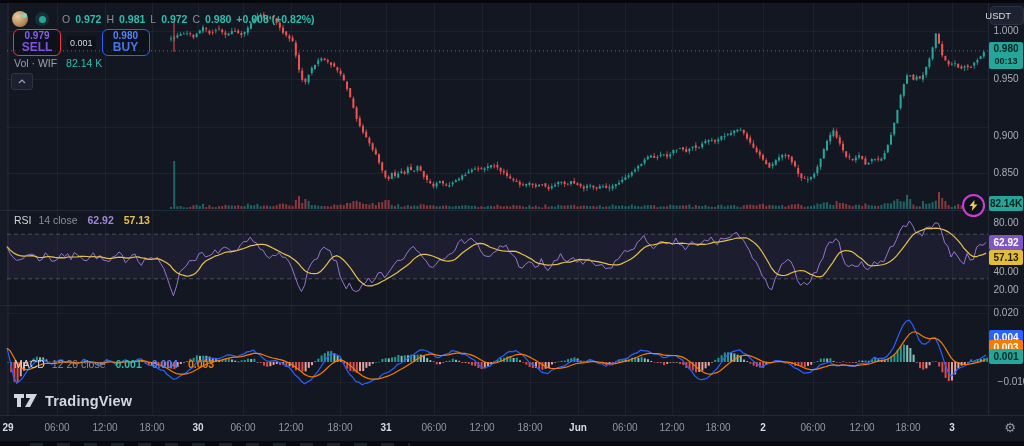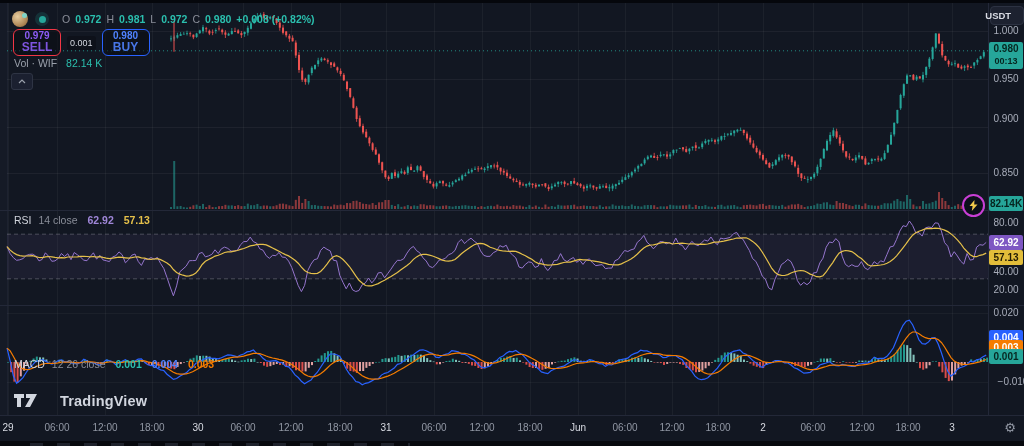--- a/index.html
+++ b/index.html
@@ -32,34 +32,34 @@
   .collapse-btn{position:absolute;left:11px;top:73px;width:20px;height:15px;border:1px solid #2e3444;border-radius:3px;background:#1b2030;display:flex;align-items:center;justify-content:center;z-index:5;cursor:pointer;}
   .legend{position:absolute;left:14px;font-size:10.5px;color:#d1d4dc;z-index:5;white-space:nowrap;}
   .legend .dim{color:#8a8e99;margin-left:4px;}
   .legend b{margin-left:7px;font-weight:bold;}
   
   .price-axis{position:absolute;left:988px;top:0;width:36px;height:415px;z-index:6;}
   .tick{position:absolute;left:0;width:36px;text-align:center;font-size:10px;color:#a8adba;height:14px;line-height:14px;}
   .badge{position:absolute;left:1px;width:34px;text-align:center;font-size:10px;font-weight:bold;height:15px;line-height:15px;border-radius:2px;}
   .badge.lp{height:26px;line-height:12px;padding-top:1px;background:#26a69a;color:#06251f;}
   .badge.lp .cd{font-size:9px;font-weight:bold;}
-  .usdt-btn{position:absolute;left:2px;top:6px;width:32px;height:17px;background:#1d2230;border:1px solid #2c3242;border-radius:4px;color:#d8dbe3;font-size:9.5px;font-weight:bold;display:flex;align-items:center;justify-content:center;gap:14px;cursor:pointer;}
+  .usdt-btn{position:absolute;left:2px;top:6px;width:32px;height:17px;background:#1d2230;border:1px solid #2c3242;border-radius:4px;color:#d8dbe3;font-size:9.5px;font-weight:normal;display:flex;align-items:center;justify-content:center;gap:14px;cursor:pointer;}
   .usdt-btn .car{font-size:7px;color:#8a8e99;}
   
   .bolt{position:absolute;left:962px;top:194px;width:19px;height:19px;border-radius:50%;border:2px solid #c93fd6;background:#0c101b;display:flex;align-items:center;justify-content:center;z-index:7;cursor:pointer;}
   
   .time-axis{position:absolute;left:0;top:415px;width:1024px;height:25px;border-top:1px solid #232838;background:#121722;z-index:4;}
   .tlabel{position:absolute;top:6px;transform:translateX(-50%);font-size:10px;color:#9298a5;}
-  .tlabel.major{color:#d8dbe3;font-weight:normal;}
+  .tlabel.major{color:#d8dbe3;font-weight:bold;}
   .gear{position:absolute;right:8px;top:4px;font-size:13px;color:#9298a5;cursor:pointer;}
   .bottom-strip{position:absolute;left:0;top:440px;width:1024px;height:6px;background:#07090e;border-top:1px solid #1c2130;}
   .bottom-frag{position:absolute;left:30px;top:443px;width:380px;height:3px;opacity:.45;
      background:repeating-linear-gradient(90deg,#3a4050 0 13px,transparent 13px 27px);}
   
-  .tv-logo{position:absolute;left:13px;top:392px;display:flex;align-items:center;gap:22px;z-index:5;}
+  .tv-logo{position:absolute;left:13px;top:392px;display:flex;align-items:center;gap:7px;z-index:5;}
   .tv-logo span{font-size:14.5px;font-weight:bold;color:#d2d6df;letter-spacing:.2px;}
   .shot-tip{position:absolute;left:836px;top:393px;width:122px;height:18px;background:#bcd8f0;border-radius:2px;
      color:#16324c;font-size:11px;display:flex;align-items:center;justify-content:center;z-index:8;}
 </style>
 </head>
 <body>
 
 <div class="app">
   <div class="left-strip"></div>
 
@@ -1239,21 +1239,21 @@
     <div class="usdt-btn">
       <span>USDT</span>
       <span class="car">▾</span>
     </div>
     <div class="badge lp" id="last-price-badge" style="top: 42px;">
       <div>0.980</div>
       <div class="cd">00:13</div>
     </div>
   <div class="tick" style="top: 24px;">1.000</div>
       <div class="tick" style="top: 72px;">0.950</div>
-      <div class="tick" style="top: 112px;">0.900</div>
+      <div class="tick" style="top: 129px;">0.900</div>
       <div class="tick" style="top: 166px;">0.850</div>
       <div class="tick" style="top: 216px;">80.00</div>
       <div class="tick" style="top: 265px;">40.00</div>
       <div class="tick" style="top: 283px;">20.00</div>
       <div class="tick" style="top: 306px;">0.020</div>
       <div class="tick" style="top: 375px; margin-left: 7px;">−0.010</div>
       <div class="badge" style="top: 235px; background: rgb(126, 87, 194); color: rgb(255, 255, 255);">62.92</div>
       <div class="badge" style="top: 250px; background: rgb(226, 189, 58); color: rgb(35, 28, 5);">57.13</div>
       <div class="badge" style="top: 330px; background: rgb(41, 98, 255); color: rgb(255, 255, 255);">0.004</div>
       <div class="badge" style="top: 340px; background: rgb(245, 124, 0); color: rgb(255, 255, 255);">0.003</div>

